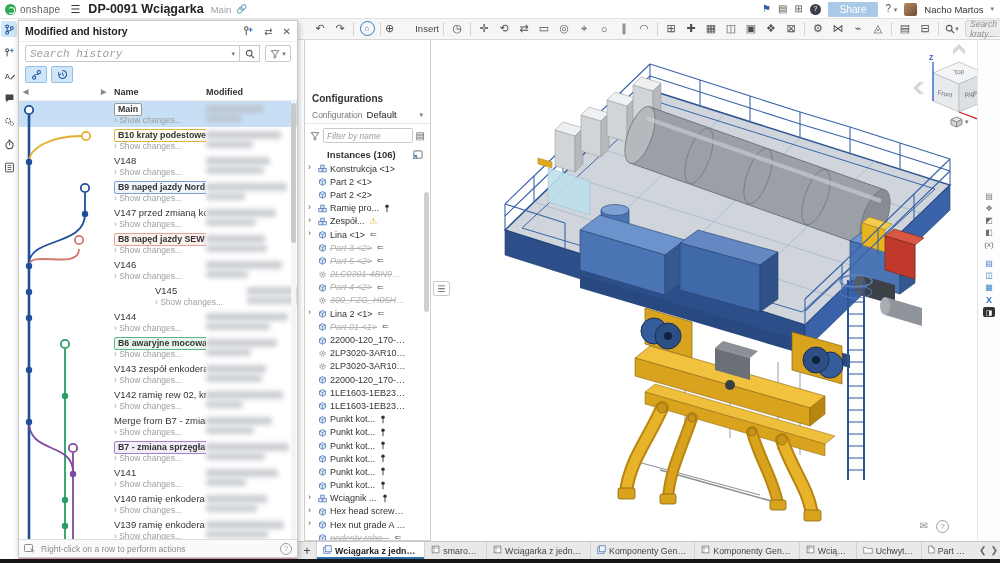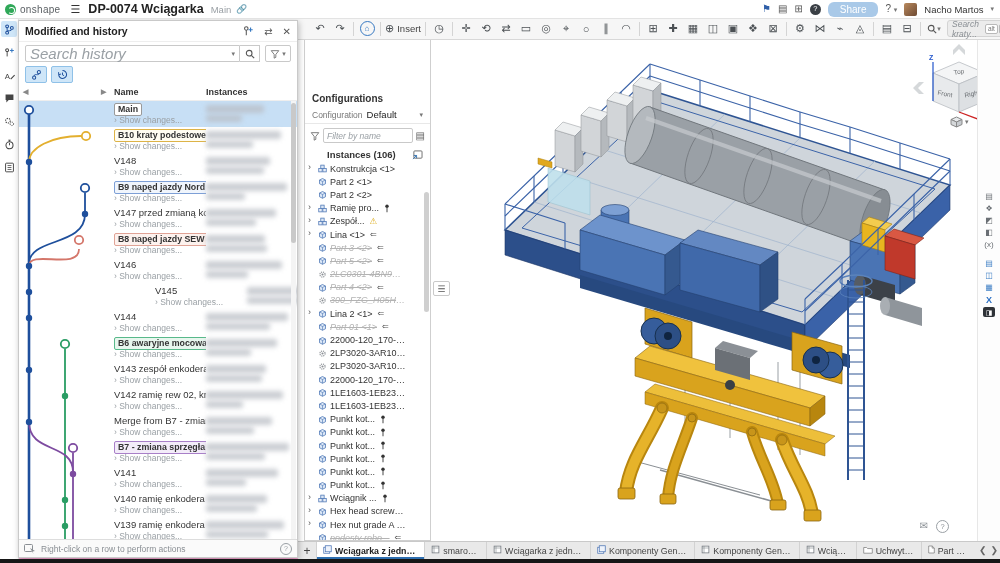--- a/index.html
+++ b/index.html
@@ -11,30 +11,30 @@
   #logo:after{content:"";position:absolute;left:3px;top:3px;width:5px;height:5px;border-radius:50%;border:1.4px solid #fff;border-left-color:transparent;}
   #logo-text{font-size:10px;color:#5a5f63;letter-spacing:.3px;margin-right:10px;}
   #hamburger{font-size:11px;color:#333;margin-right:8px;cursor:pointer;}
   #doc-title{font-size:12.5px;font-weight:bold;color:#222;}
   #doc-workspace{font-size:9.5px;color:#9aa0a5;margin-left:7px;}
   .link-ic{font-size:9px;color:#9aa0a5;margin-left:5px;}
   #titlebar-right{margin-left:auto;display:flex;align-items:center;gap:7px;padding-right:6px;}
   .tb-ic{font-size:10px;color:#555;cursor:pointer;line-height:1;}
   .tb-ic.blue{color:#2f5fa8;}
   .tb-ic.dark{width:11px;height:11px;border-radius:50%;background:#3a3f45;color:#fff;font-size:7.5px;display:flex;align-items:center;justify-content:center;}
-  #share-btn{background:#a9c9e8;color:#fff;font-size:10px;border:none;border-radius:6px;padding:2px 12px;cursor:pointer;}
+  #share-btn{background:#a9c9e8;color:#fff;font-size:10px;border:none;border-radius:1px;padding:2px 12px;cursor:pointer;}
   #help-menu{font-size:10px;color:#555;}
   #avatar{width:13px;height:13px;border-radius:2px;background:linear-gradient(135deg,#b98a5e,#6e4a33);}
   #user-name{font-size:9.5px;color:#333;}
   .caret{font-size:7px;color:#777;}
   
   #toolbar{position:absolute;top:18px;left:18px;right:0;height:22px;background:#f6f6f6;border-bottom:1px solid #d8d8d8;display:flex;align-items:center;padding-left:292px;z-index:10;box-sizing:border-box;}
   .tool-btn{height:18px;min-width:18px;display:flex;align-items:center;justify-content:center;color:#4b5054;font-size:11px;margin:0 1px;border-radius:2px;cursor:pointer;}
   .tool-btn .circ{width:13px;height:13px;border:1px solid #3779c2;border-radius:50%;color:#3779c2;font-size:8px;display:flex;align-items:center;justify-content:center;}
-  .tool-btn .lbl{font-size:9.5px;margin-left:3px;color:#444;}
+  .tool-btn .lbl{font-size:9.5px;margin-left:21px;color:#444;}
   .tool-sep{width:1px;height:14px;background:#d4d4d4;margin:0 3px;}
   #search-tools{display:flex;align-items:center;background:#ececec;border:1px solid #d4d4d4;border-radius:3px;height:15px;padding:0 4px;margin-left:3px;}
   #search-tools .ph{font-size:8.5px;color:#8a8f94;font-style:italic;margin-right:5px;}
   .key{font-size:6.5px;border:1px solid #b9b9b9;border-radius:2px;background:#fff;color:#777;padding:0 2px;margin-left:1px;line-height:8px;}
   
   #left-rail{position:absolute;top:18px;left:0;bottom:4px;width:18px;background:#fff;border-right:1px solid #e6e6e6;z-index:30;display:flex;flex-direction:column;align-items:center;padding-top:3px;gap:7px;}
   .rail-btn{width:16px;height:16px;display:flex;align-items:center;justify-content:center;color:#444;border-radius:2px;cursor:pointer;font-size:10px;}
   .rail-btn.active{background:#cfe6f8;color:#1e4f9c;}
   
   #viewport{position:absolute;left:18px;top:40px;width:959px;height:501px;background:#fff;overflow:hidden;}
@@ -52,21 +52,21 @@
   .rr-btn.dark{background:#2f3338;color:#fff;border-radius:2px;width:12px;height:10px;font-size:7px;}
   .rr-gap{height:5px;}
   
   #versions-panel{position:absolute;left:18px;top:20px;width:280px;height:538px;background:#fff;border:1px solid #c9c9c9;box-shadow:1px 2px 6px rgba(0,0,0,.25);z-index:35;display:flex;flex-direction:column;box-sizing:border-box;}
   #vp-header{height:20px;display:flex;align-items:center;padding:0 6px;border-bottom:1px solid #eee;}
   #vp-header .title{font-size:10.5px;font-weight:bold;color:#222;}
   #vp-header .hic{margin-left:10px;color:#555;font-size:10px;cursor:pointer;display:flex;align-items:center;}
   #vp-header .spring{flex:1;}
   #vp-search{display:flex;align-items:center;padding:3px 6px 2px 6px;gap:0;}
   #vp-search .inp{flex:1;height:15px;border:1px solid #c9c9c9;border-radius:2px 0 0 2px;display:flex;align-items:center;padding:0 4px;background:#fff;}
-  #vp-search .inp .ph{font-size:15px;color:#9aa0a5;font-style:italic;flex:1;}
+  #vp-search .inp .ph{font-size:11px;color:#9aa0a5;font-style:italic;flex:1;font-family:Liberation Mono, monospace;}
   #vp-search .sbtn{width:20px;height:17px;border:1px solid #c9c9c9;border-left:none;display:flex;align-items:center;justify-content:center;cursor:pointer;box-sizing:border-box;background:#fff;}
   #vp-search .fbtn{width:26px;height:17px;border:1px solid #c9c9c9;border-radius:2px;margin-left:5px;display:flex;align-items:center;justify-content:center;gap:2px;cursor:pointer;background:#fff;box-sizing:border-box;}
   #vp-toggles{display:flex;gap:4px;padding:2px 6px 4px 6px;}
   .vtg{width:20px;height:15px;background:#cfe6f8;border:1px solid #8fc1e8;border-radius:2px;display:flex;align-items:center;justify-content:center;color:#1e4f9c;font-size:9px;cursor:pointer;}
   #vp-colhead{height:13px;position:relative;border-bottom:1px solid #eee;font-size:9px;font-weight:bold;color:#333;}
   #vp-colhead .c1{position:absolute;left:4px;top:1px;color:#888;font-size:7px;cursor:pointer;}
   #vp-colhead .c2{position:absolute;left:82px;top:1px;color:#888;font-size:7px;cursor:pointer;}
   #vp-colhead .c3{position:absolute;left:95px;top:0;}
   #vp-colhead .c4{position:absolute;left:187px;top:0;}
   #vp-list{flex:1;position:relative;overflow:hidden;}
@@ -121,21 +121,21 @@
 </style>
 </head>
 <body>
 
 <div id="app">
 
   <header id="titlebar">
     <span id="logo"></span>
     <span id="logo-text">onshape</span>
     <span id="hamburger">☰</span>
-    <span id="doc-title">DP-0074 Wciągarka</span>
+    <span id="doc-title">DP-0091 Wciągarka</span>
     <span id="doc-workspace">Main</span>
     <span class="link-ic">🔗</span>
     <div id="titlebar-right">
       <span id="tb-ics" style="display:flex;gap:7px;align-items:center;">
           <span class="tb-ic blue">⚑</span>
           <span class="tb-ic ">▤</span>
           <span class="tb-ic ">⊞</span>
           <span class="tb-ic dark">?</span>
         </span>
       <button id="share-btn">Share</button>
@@ -511,21 +511,21 @@
             <path d="M7 2 A5 5 0 1 1 2.2 7" fill="none" stroke="#1e4f9c" stroke-width="1.3"></path>
             <path d="M2 4 L2.2 7.2 L5.2 6.4" fill="none" stroke="#1e4f9c" stroke-width="1.2"></path>
             <path d="M7 4.5 V7.5 L9 8.5" fill="none" stroke="#1e4f9c" stroke-width="1.2"></path>
           </svg>
         </span>
     </div>
     <div id="vp-colhead">
       <span class="c1">◀</span>
       <span class="c2">▶</span>
       <span class="c3">Name</span>
-      <span class="c4">Instances</span>
+      <span class="c4">Modified</span>
     </div>
     <div id="vp-list">
       <div class="vrow sel" style="top: 0px;">
           <div class="nm"><span class="badge gray">Main</span></div>
           <div class="sc">› Show changes...</div>
           <div class="bl" style="left: 187px; top: 4px; height: 8px; width: 58px;"></div>
           <div class="bl" style="left: 187px; top: 14px; height: 7px; width: 36px;"></div>
         </div>
         <div class="vrow" style="top: 26px;">
           <div class="nm"><span class="badge yellow">B10 kraty podestowe</span></div>

